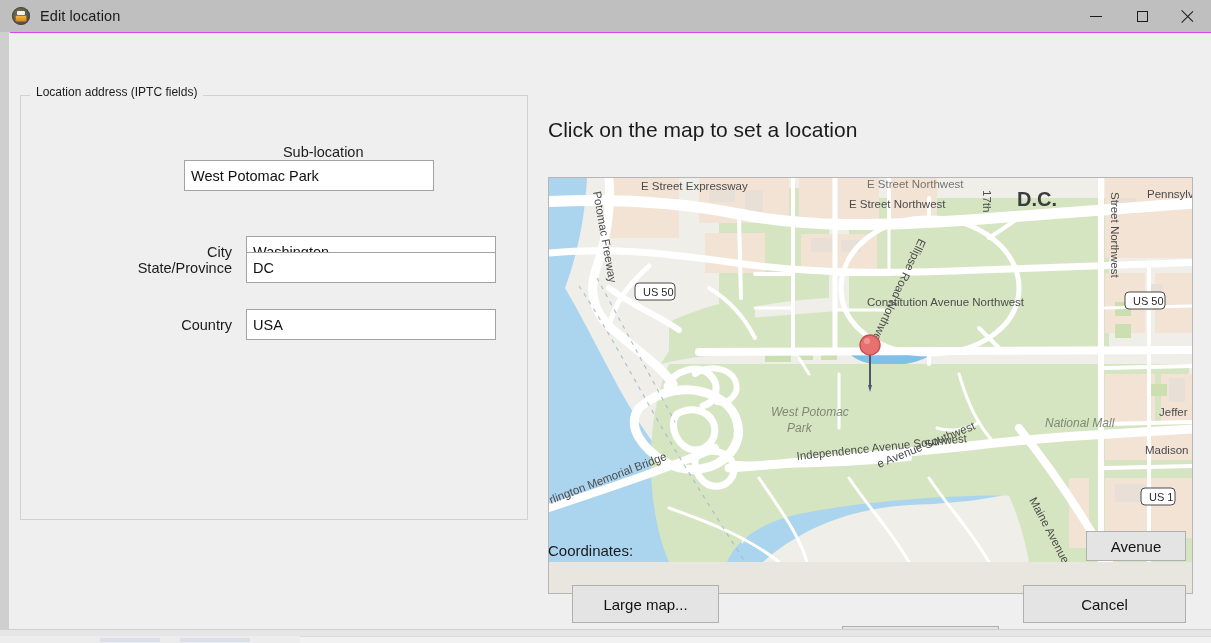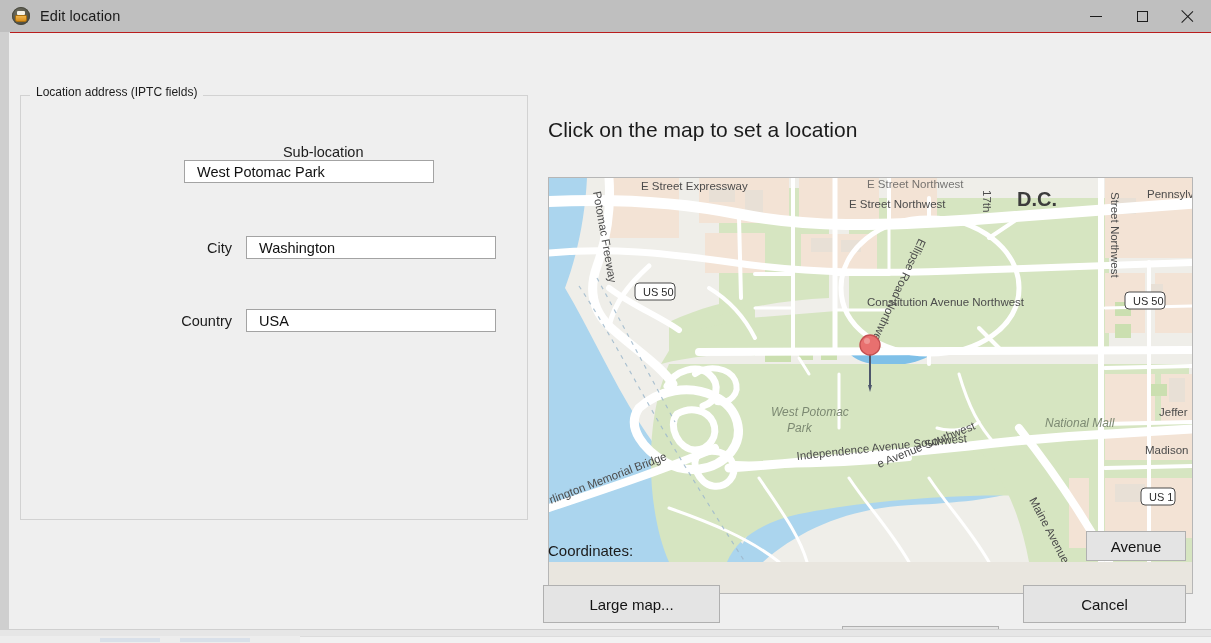--- a/index.html
+++ b/index.html
@@ -5,21 +5,21 @@
   html, body {
     margin: 0; padding: 0;
     width: 1211px; height: 643px;
     overflow: hidden;
     background: #000;
     font-family: "Liberation Sans", sans-serif;
   }
   #root {
     position: relative;
     width: 1211px; height: 643px;
-    background: #b91c1c;
+    background: #d946ef;
     overflow: hidden;
   }
   
   #titlebar {
     position: absolute; left: 0; top: 0;
     width: 1211px; height: 32px;
     background: #bfbfbf;
     display: flex; align-items: center;
   }
   #app-icon {
@@ -126,28 +126,28 @@
   .field-label {
     width: 137px;
     text-align: right;
     padding-right: 14px;
     font-size: 14.5px;
     color: #1b1b1b;
     box-sizing: border-box;
   }
   .field-input {
     width: 250px;
-    height: 23px;
+    height: 31px;
     background: #ffffff;
     border: 1px solid #a3a3a3;
     box-sizing: border-box;
     font-family: "Liberation Sans", sans-serif;
     font-size: 14.5px;
     color: #101010;
-    padding: 0 12px;
+    padding: 0 6px;
     outline: none;
   }
 
   
   #map-title {
     position: absolute; left: 539px; top: 85px;
     font-size: 21px; color: #1b1b1b;
   }
   #map-frame {
     position: absolute; left: 539px; top: 98px;
@@ -174,21 +174,21 @@
     background: #e4e4e4;
     border: 1px solid #b0b0b0;
     box-sizing: border-box;
     font-family: "Liberation Sans", sans-serif;
     font-size: 15px;
     color: #131313;
     cursor: default;
     display: flex; align-items: center; justify-content: center;
   }
   #btn-clear     { left: 1077px; top: 498px; width: 100px; height: 30px; }
-  #btn-largemap  { left: 534px;  top: 552px; width: 177px; height: 38px; }
+  #btn-largemap  { left: 563px;  top: 552px; width: 147px; height: 38px; }
   #btn-ok        { left: 833px;  top: 552px; width: 157px; height: 38px; margin-top: 41px; }
   #btn-cancel    { left: 1014px; top: 552px; width: 163px; height: 38px; }
 
   
   .mlabel { font-family: "Liberation Sans", sans-serif; fill: #5a5a5a; }
   .mlabel-road { font-size: 11.5px; fill: #4c4c4c; }
   .mlabel-park { font-size: 12px; fill: #7d8a73; font-style: italic; }
   .mlabel-city { font-size: 20px; font-weight: bold; fill: #3c3c3c; }
   .shield-text { font-size: 11px; fill: #2b2b2b; font-family: "Liberation Sans", sans-serif; }
 </style>
@@ -220,20 +220,24 @@
     <div id="groupbox"></div>
     <div id="groupbox-label">Location address (IPTC fields)</div>
 
     <div class="field-row" style="top:111px;flex-direction:column;">
       <div class="field-label">Sub-location</div>
       <input class="field-input" type="text" value="West Potomac Park" style="">
     </div>
     <div class="field-row" style="top:163px;margin-top:40px;">
       <div class="field-label">City</div>
       <input class="field-input" type="text" value="Washington" style="">
+    </div>
+    <div class="field-row" style="top:219px;">
+      <div class="field-label">State/Province</div>
+      <input class="field-input" type="text" value="DC" style="">
     </div>
     <div class="field-row" style="top:276px;">
       <div class="field-label">Country</div>
       <input class="field-input" type="text" value="USA" style="">
     </div>
 
     <div id="map-title">Click on the map to set a location</div>
     <div id="map-frame">
       <svg id="map-canvas" viewBox="0 0 643 384" xmlns="http://www.w3.org/2000/svg">
         <defs>

